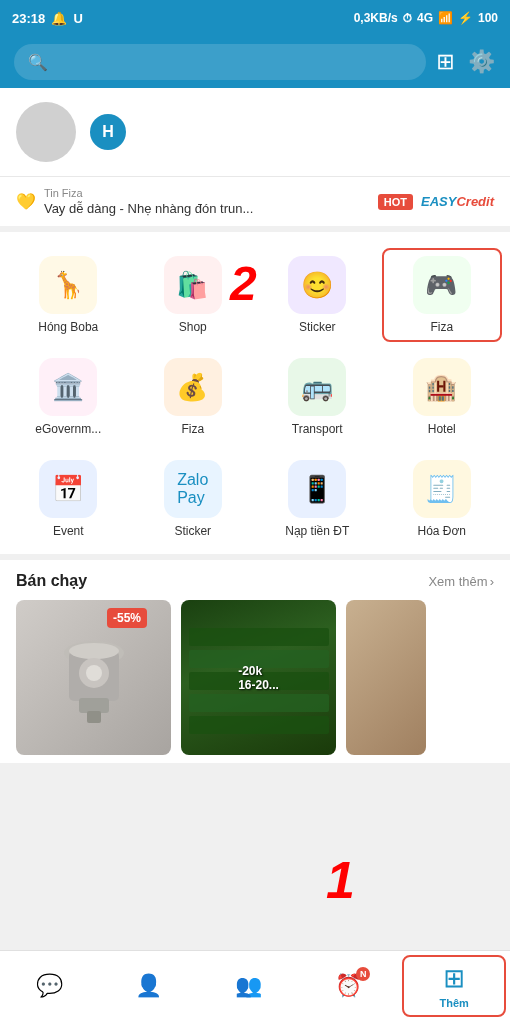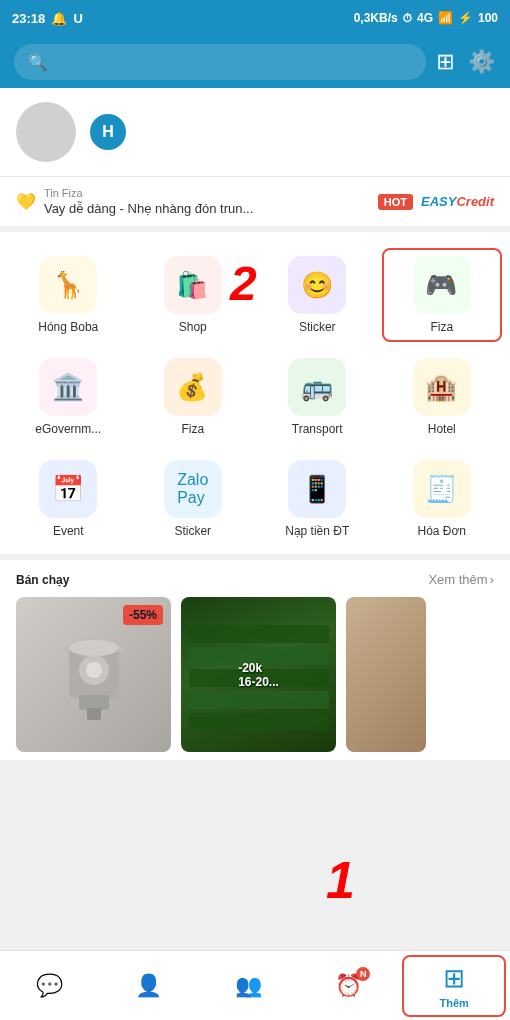--- a/index.html
+++ b/index.html
@@ -147,21 +147,21 @@
     .ban-chay-section {
       background: white;
       padding: 12px 16px 8px;
     }
     .ban-chay-header {
       display: flex;
       justify-content: space-between;
       align-items: center;
       margin-bottom: 10px;
     }
-    .ban-chay-title { font-size: 12px; font-weight: 700; color: #222; }
+    .ban-chay-title { font-size: 16px; font-weight: 700; color: #222; }
     .xem-them { font-size: 13px; color: #888; display: flex; align-items: center; gap: 2px; cursor: pointer; }
 
     .product-row {
       display: flex;
       gap: 10px;
       overflow: hidden;
     }
     .product-card {
       width: 155px;
       flex-shrink: 0;
@@ -171,23 +171,23 @@
       position: relative;
       height: 155px;
     }
     
     .juice-card {
       background: linear-gradient(135deg, #c8c8c8 0%, #a0a0a0 100%);
     }
     .discount-badge {
       position: absolute;
       top: 8px;
-      right: 8px;
+      right: 24px;
       background: #e74c3c;
-      color: #0f172a;
+      color: #ffffff;
       font-size: 12px;
       font-weight: 700;
       padding: 3px 6px;
       border-radius: 4px;
     }
     
     .veg-card { background: #2d5a1b; }
     .price-overlay {
       position: absolute;
       top: 50%;

